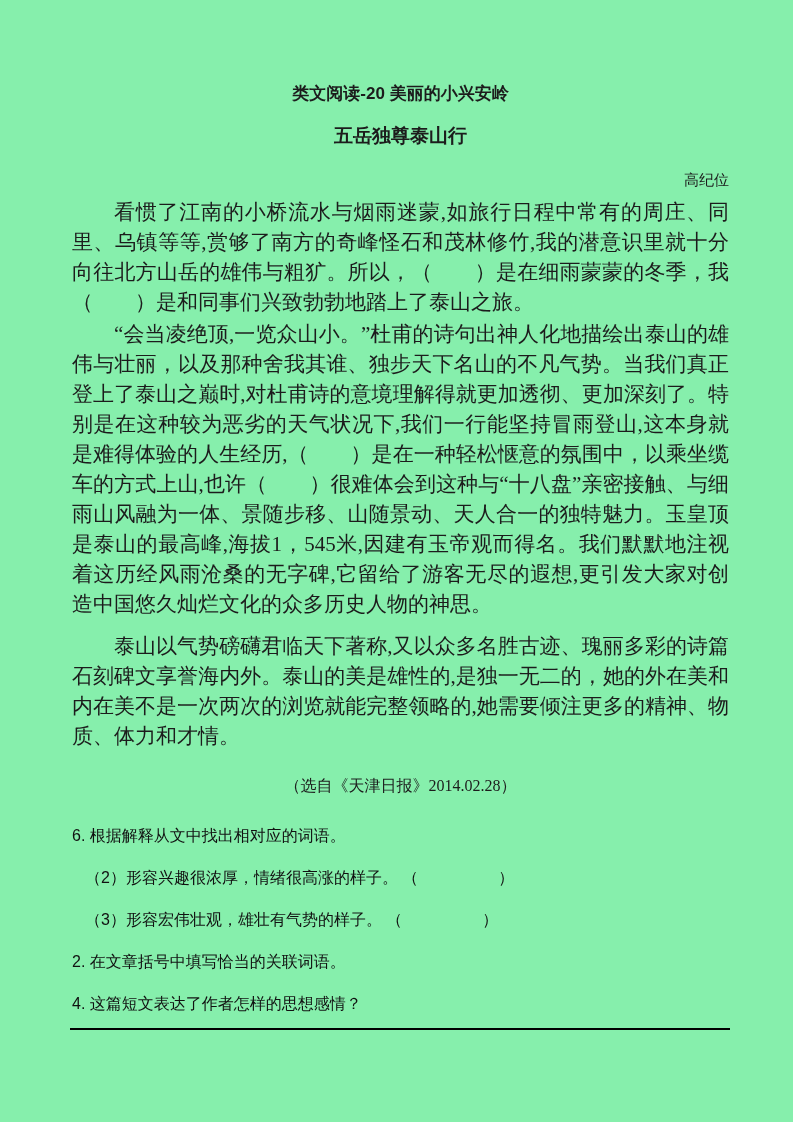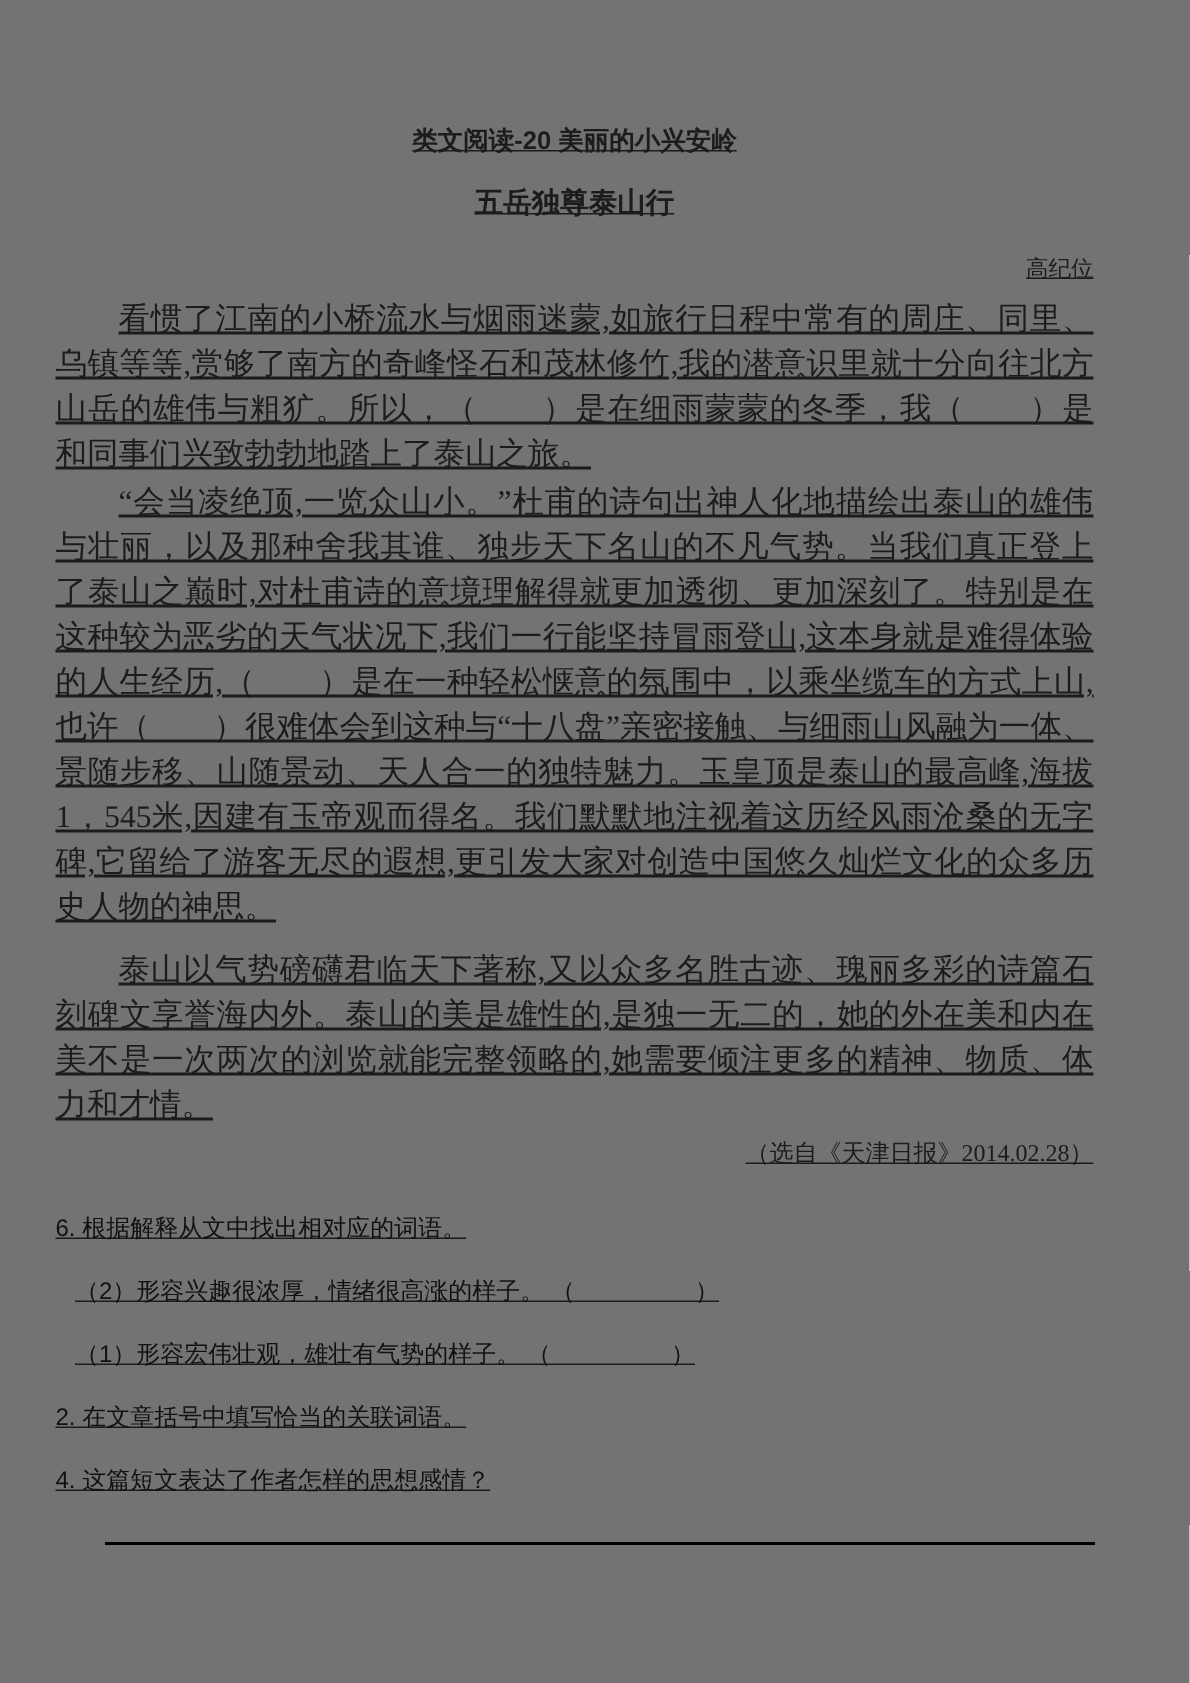--- a/index.html
+++ b/index.html
@@ -1,26 +1,25 @@
 <!DOCTYPE html>
 <html><head>
 <meta charset="utf-8">
 <style>
   html, body { margin: 0; padding: 0; background: #ffffff; }
   .page {
     position: relative;
     width: 793px;
     height: 1122px;
     margin: 0 auto;
-    background: #737373;
+    background: #86efac;
     box-sizing: border-box;
-    padding: 84px 64px 0 37px;
+    padding: 84px 64px 0 72px;
     color: #1c1c1c;
     overflow: hidden;
-    text-decoration: underline;
   }
   .doc-title {
     text-align: center;
     font-family: "Liberation Sans", sans-serif;
     font-weight: bold;
     font-size: 17px;
     line-height: 20px;
     margin: 0;
   }
   .doc-subtitle {
@@ -49,22 +48,22 @@
   .article p {
     margin: 0;
     text-indent: 2em;
   }
   .article p + p { margin-top: 2px; }
   .article p.para-3 { margin-top: 12px; }
   .source-line {
     font-family: "Liberation Serif", serif;
     font-size: 16px;
     line-height: 30px;
-    text-align: right;
-    margin-top: 4px;
+    text-align: center;
+    margin-top: 20px;
   }
   .questions {
     margin-top: 14px;
     font-family: "Liberation Sans", sans-serif;
     font-size: 16px;
     color: #111111;
   }
   .questions .q-line {
     line-height: 42px;
     margin: 0;
@@ -103,20 +102,20 @@
     <p class="para-1">看惯了江南的小桥流水与烟雨迷蒙,如旅行日程中常有的周庄、同里、乌镇等等,赏够了南方的奇峰怪石和茂林修竹,我的潜意识里就十分向往北方山岳的雄伟与粗犷。所以，（　　）是在细雨蒙蒙的冬季，我（　　）是和同事们兴致勃勃地踏上了泰山之旅。</p>
     <p class="para-2">“会当凌绝顶,一览众山小。”杜甫的诗句出神人化地描绘出泰山的雄伟与壮丽，以及那种舍我其谁、独步天下名山的不凡气势。当我们真正登上了泰山之巅时,对杜甫诗的意境理解得就更加透彻、更加深刻了。特别是在这种较为恶劣的天气状况下,我们一行能坚持冒雨登山,这本身就是难得体验的人生经历,（　　）是在一种轻松惬意的氛围中，以乘坐缆车的方式上山,也许（　　）很难体会到这种与“十八盘”亲密接触、与细雨山风融为一体、景随步移、山随景动、天人合一的独特魅力。玉皇顶是泰山的最高峰,海拔1，545米,因建有玉帝观而得名。我们默默地注视着这历经风雨沧桑的无字碑,它留给了游客无尽的遐想,更引发大家对创造中国悠久灿烂文化的众多历史人物的神思。</p>
     <p class="para-3">泰山以气势磅礴君临天下著称,又以众多名胜古迹、瑰丽多彩的诗篇石刻碑文享誉海内外。泰山的美是雄性的,是独一无二的，她的外在美和内在美不是一次两次的浏览就能完整领略的,她需要倾注更多的精神、物质、体力和才情。</p>
   </div>
 
   <div class="source-line">（选自《天津日报》2014.02.28）</div>
 
   <div class="questions">
     <div class="q-line">6. 根据解释从文中找出相对应的词语。</div>
     <div class="q-line q-subitem">（2）形容兴趣很浓厚，情绪很高涨的样子。 （　　　　　）</div>
-    <div class="q-line q-subitem">（1）形容宏伟壮观，雄壮有气势的样子。 （　　　　　）</div>
+    <div class="q-line q-subitem">（3）形容宏伟壮观，雄壮有气势的样子。 （　　　　　）</div>
     <div class="q-line">2. 在文章括号中填写恰当的关联词语。</div>
     <div class="q-line">4. 这篇短文表达了作者怎样的思想感情？</div>
   </div>
 
   <div class="footer-rule"></div>
 
 </div>
 
 </body></html>

